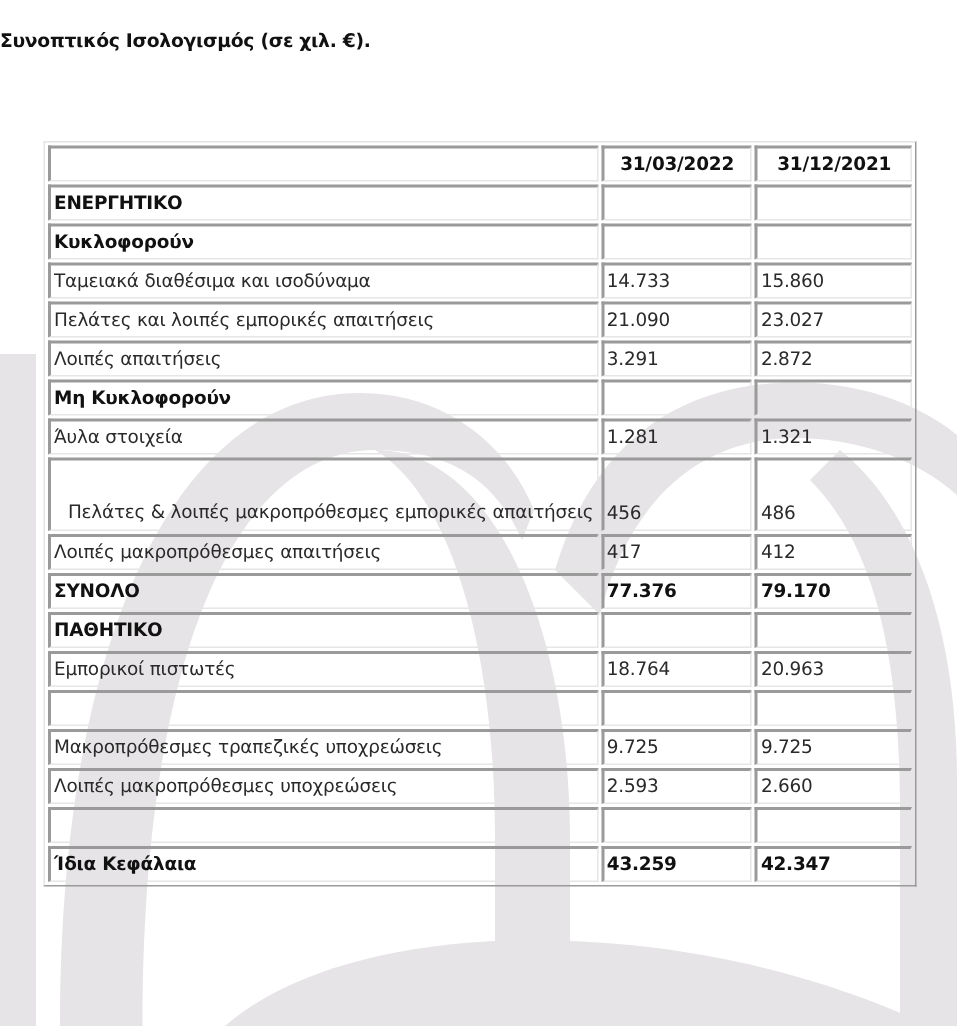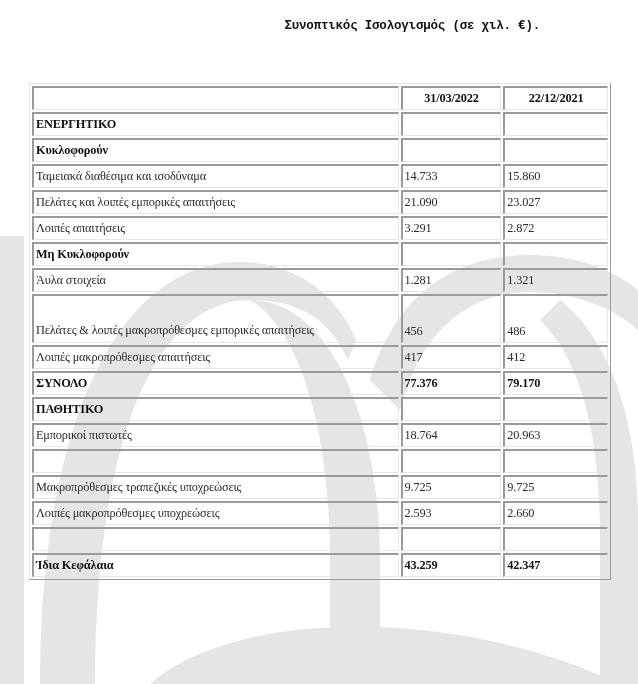--- a/index.html
+++ b/index.html
@@ -21,43 +21,41 @@
     top: 0;
     width: 638px;
     height: 684px;
     z-index: 0;
   }
   .title {
     position: absolute;
     left: 0;
     top: 19px;
     width: 540px;
-    text-align: right;
+    text-align: left;
     font-size: 12.5px;
     font-weight: bold;
     color: #111;
     z-index: 1;
     letter-spacing: -0.2px;
-    font-family: Liberation Mono, monospace;
   }
   table.bs {
     position: absolute;
     left: 29px;
-    top: 83px;
+    top: 94px;
     width: 582px;
     border-collapse: separate;
     border-spacing: 2px;
     border-top: 1px solid #e4e4e4;
     border-left: 1px solid #e4e4e4;
     border-right: 1px solid #9a9a9a;
     border-bottom: 1px solid #9a9a9a;
     z-index: 1;
     font-size: 12.3px;
     table-layout: fixed;
-    font-family: Liberation Serif, serif;
   }
   table.bs td {
     border-top: 2px solid #9a9a9a;
     border-left: 2px solid #9a9a9a;
     border-right: 1px solid #e6e6e6;
     border-bottom: 1px solid #e6e6e6;
     padding: 0 2px 0 2px;
     height: 21px;
     line-height: 21px;
     vertical-align: bottom;
@@ -67,20 +65,21 @@
     letter-spacing: -0.15px;
   }
   table.bs td.num {
     text-align: left;
     font-size: 12.3px;
   }
   table.bs td.lbl.wrap {
     white-space: normal;
     line-height: 24px;
     height: 46px;
+    text-align: right;
   }
   table.bs tr.bold td {
     font-weight: bold;
     color: #111;
   }
   table.bs tr.head td.num {
     font-weight: bold;
     text-align: center;
     color: #111;
   }
@@ -109,21 +108,21 @@
 <table class="bs">
   <colgroup>
     <col class="c-label">
     <col class="c-d1">
     <col class="c-d2">
   </colgroup>
   <tbody id="bs-body">
     <tr class="head">
       <td class="lbl"></td>
       <td class="num">31/03/2022</td>
-      <td class="num">22/12/2021</td>
+      <td class="num">31/12/2021</td>
     </tr>
   <tr class="bold">
         <td class="lbl">ΕΝΕΡΓΗΤΙΚΟ</td>
         <td class="num"></td>
         <td class="num"></td>
       </tr>
       <tr class="bold">
         <td class="lbl">Κυκλοφορούν</td>
         <td class="num"></td>
         <td class="num"></td>

